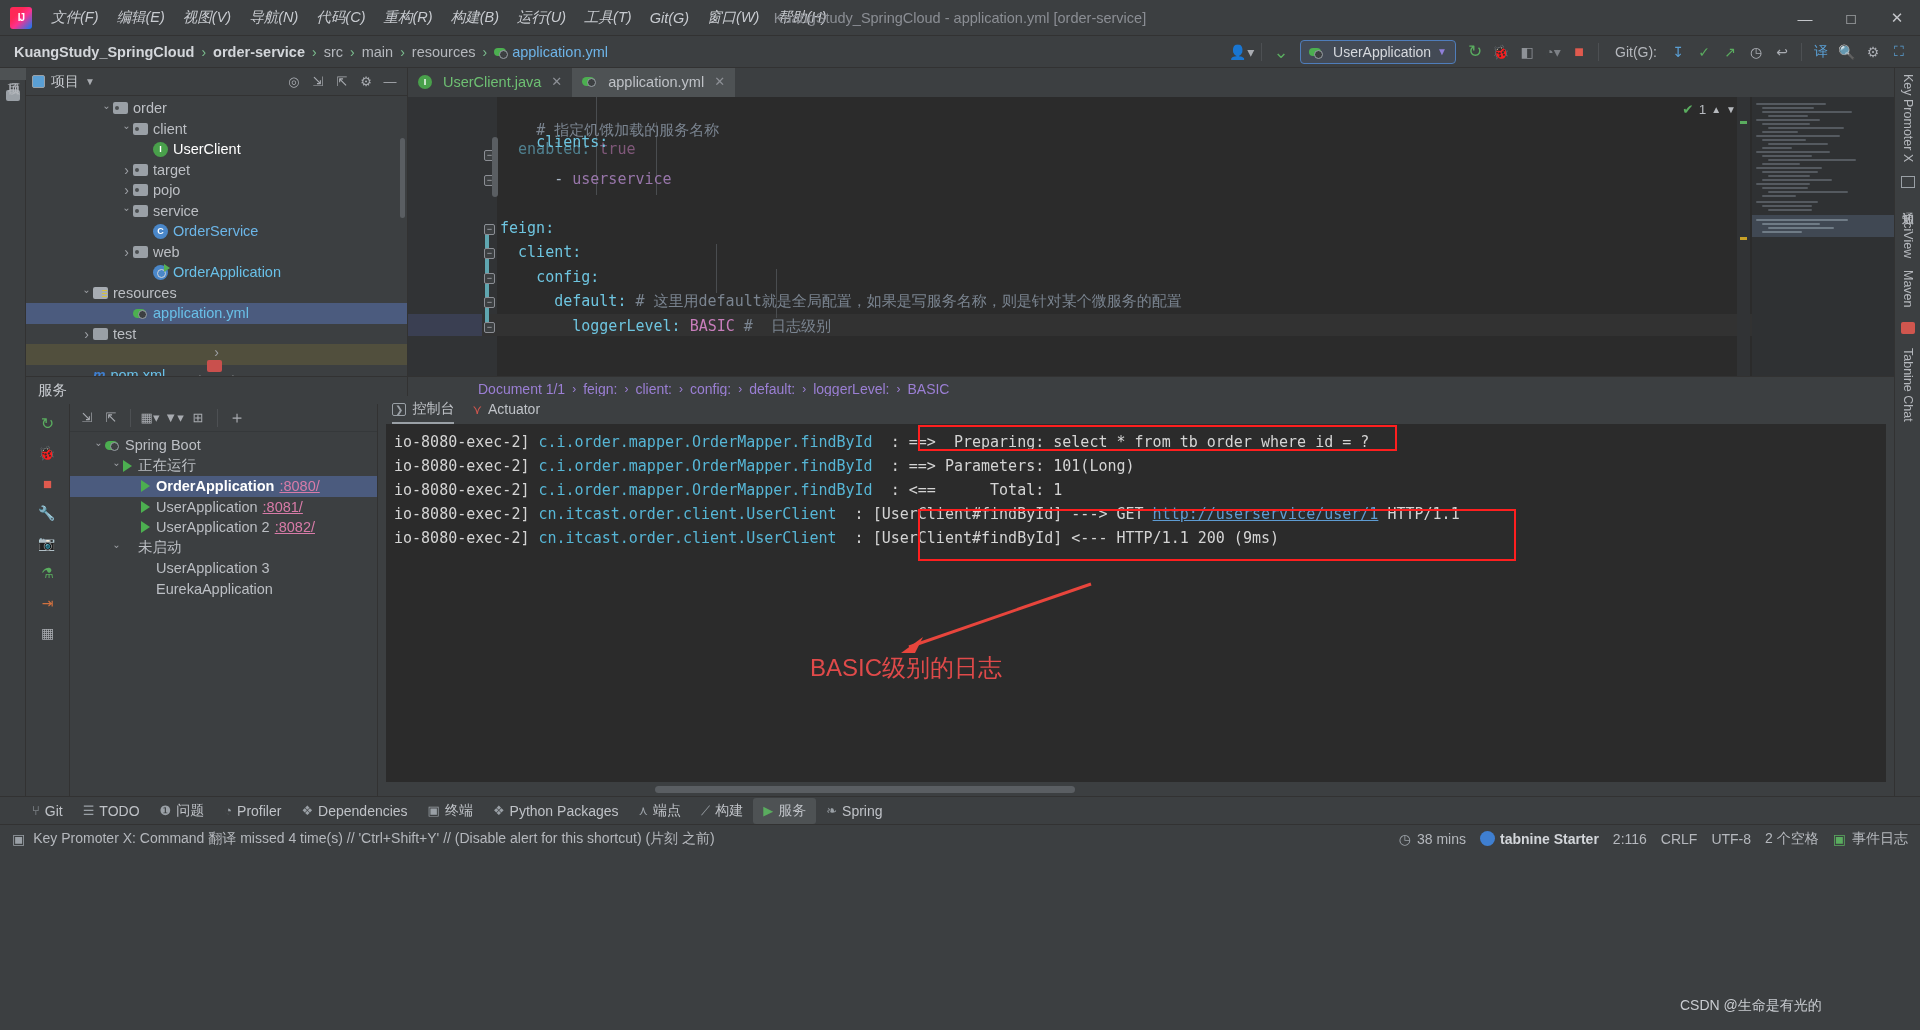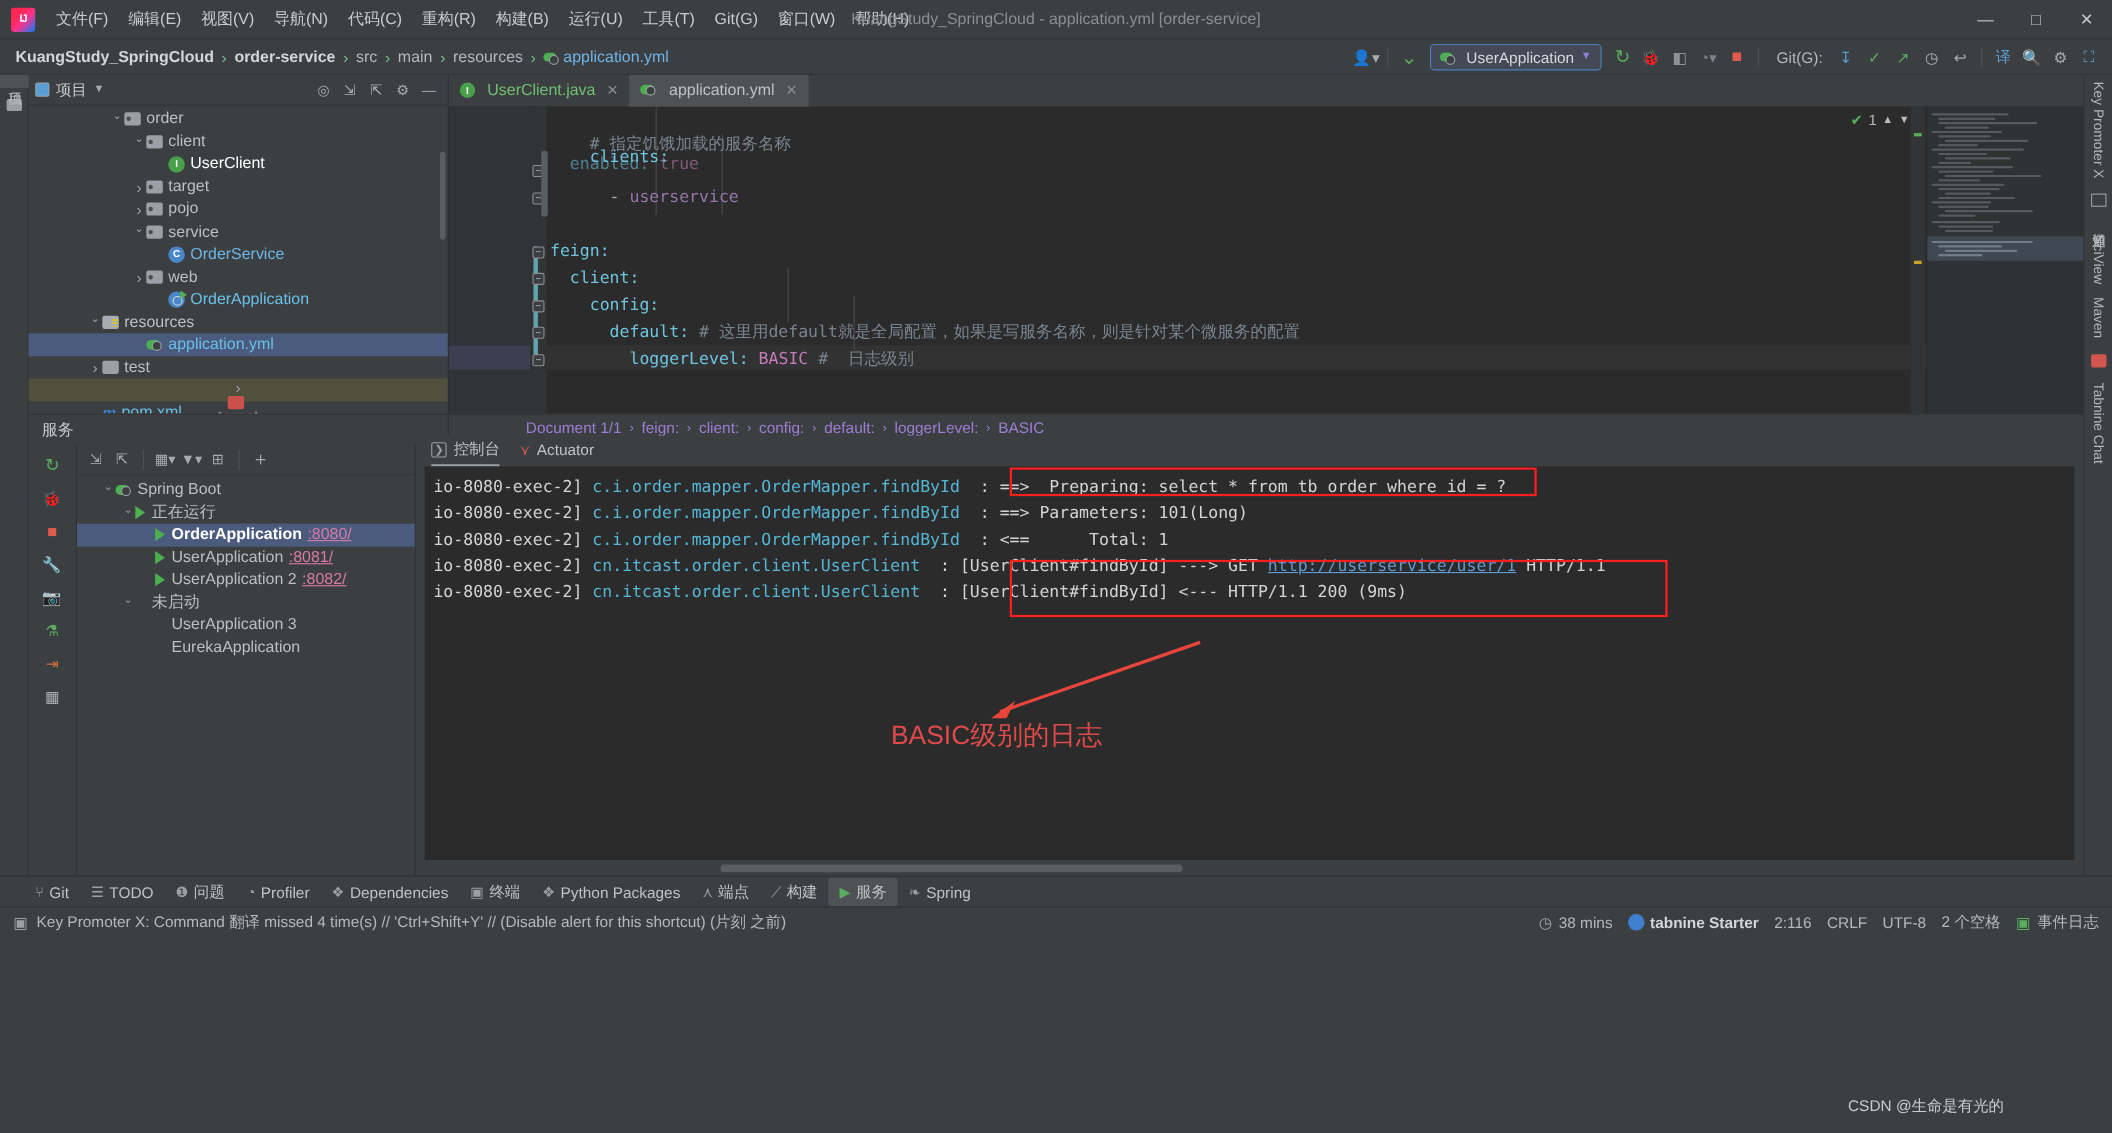--- a/index.html
+++ b/index.html
@@ -24,20 +24,21 @@
     position: relative; flex: none;
   }
   .ij-logo::after {
     content: "IJ"; position: absolute; left: 0; top: 0; width: 100%; height: 100%;
     color: #fff; font-size: 10px; font-weight: bold; display: flex;
     align-items: center; justify-content: center; letter-spacing: -1px;
   }
   .menu-item {
     padding: 4px 9px; font-size: 14.5px; color: #c8cbd0; white-space: nowrap;
     cursor: default;
+    font-style: italic;
   }
   .win-title {
     position: absolute; left: 0; top: 0; width: 1920px; height: 36px;
     display: flex; align-items: center; justify-content: center;
     font-size: 14.5px; color: #8b8e94; pointer-events: none;
   }
   .win-ctrls { position: absolute; right: 0; top: 0; height: 36px; display: flex; align-items: center; }
   .win-btn { width: 46px; height: 36px; display: flex; align-items: center; justify-content: center;
              color: #c4c6ca; font-size: 15px; }
 

